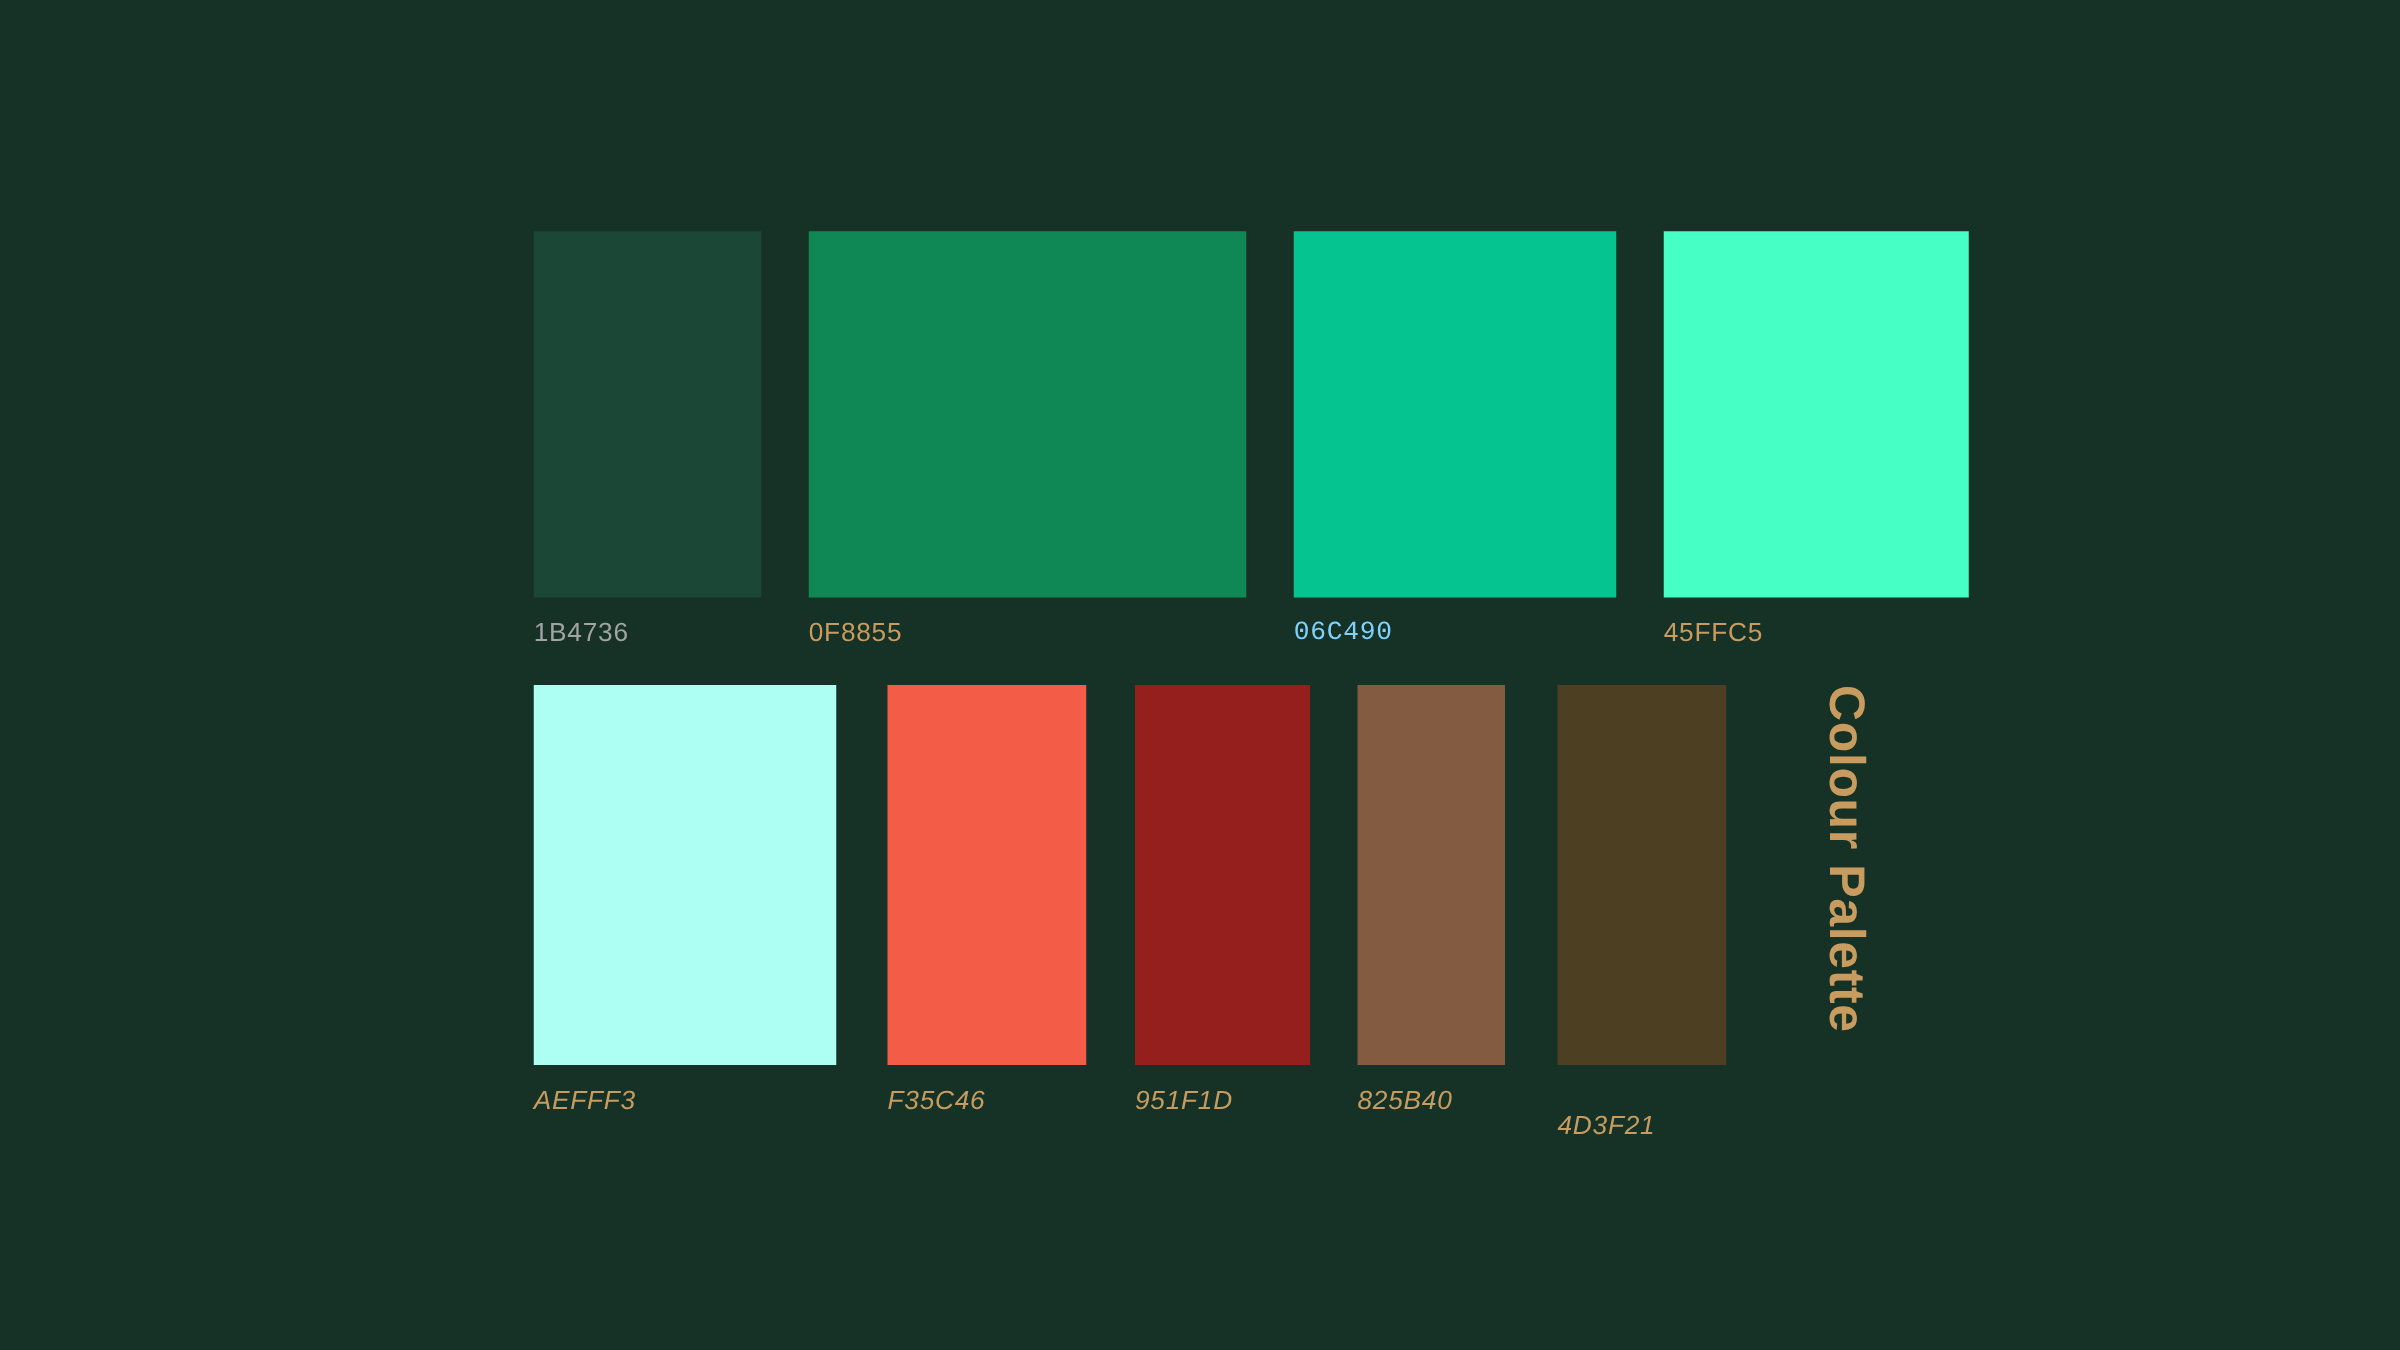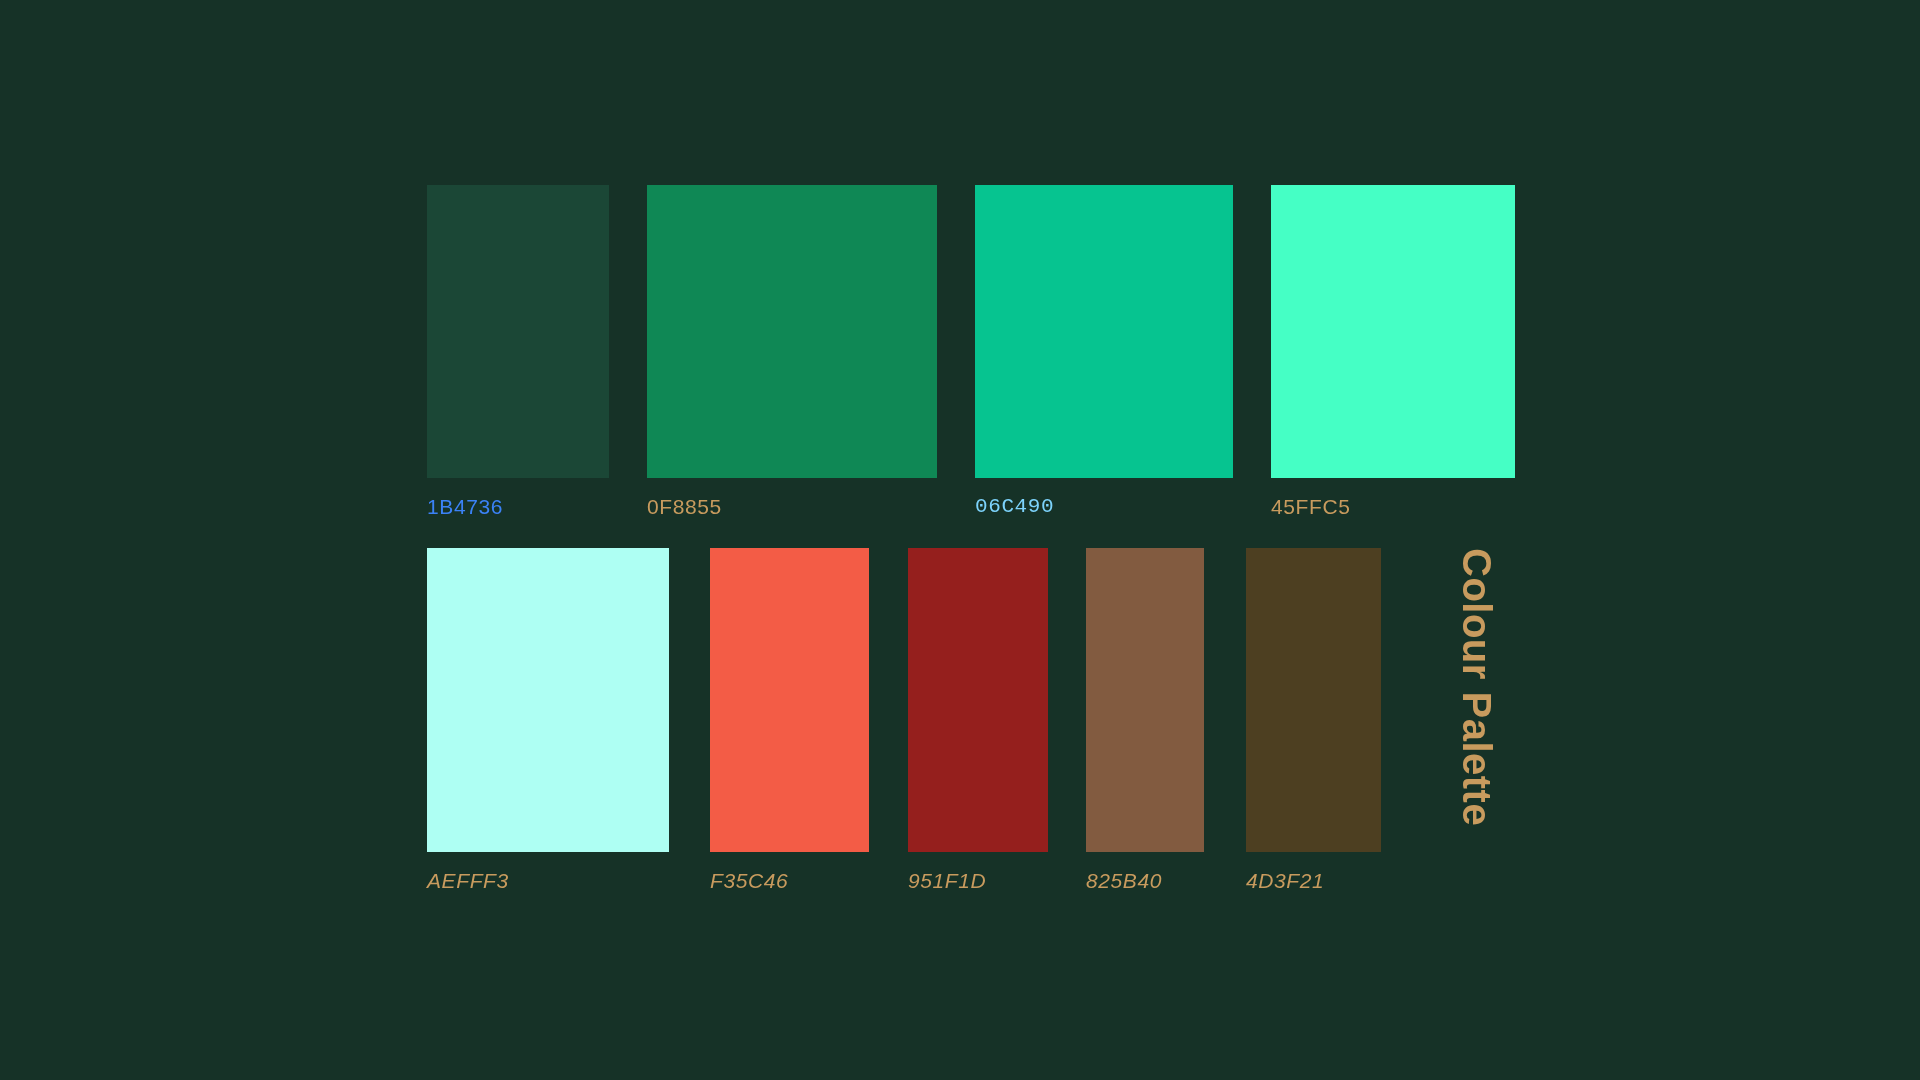--- a/index.html
+++ b/index.html
@@ -97,23 +97,23 @@
   }
 </style>
 </head>
 <body style="background: rgb(22, 50, 39);">
 
 <div id="palette-board">
 
   <div class="swatch-row" id="swatch-row-1">
       <div class="swatch-cell" style="width: 182px; margin-right: 38px;">
         <div class="swatch-chip" title="#1B4736" style="height: 293px; background: rgb(27, 71, 54);"></div>
-        <span class="swatch-label" style="color: #3b82f6;">1B4736</span>
+        <span class="swatch-label" style="color: #a3a3a3;">1B4736</span>
       </div>
-      <div class="swatch-cell" style="width: 290px; margin-right: 38px;">
+      <div class="swatch-cell" style="width: 350px; margin-right: 38px;">
         <div class="swatch-chip" title="#0F8855" style="height: 293px; background: rgb(15, 136, 85);"></div>
         <span class="swatch-label" style="color: rgb(200, 155, 94);">0F8855</span>
       </div>
       <div class="swatch-cell" style="width: 258px; margin-right: 38px;">
         <div class="swatch-chip" title="#06C490" style="height: 293px; background: rgb(6, 196, 144);"></div>
         <span class="swatch-label" style="color: #7dd3fc; font-family: Liberation Mono, monospace;">06C490</span>
       </div>
       <div class="swatch-cell" style="width: 244px; margin-right: 0px;">
         <div class="swatch-chip" title="#45FFC5" style="height: 293px; background: rgb(69, 255, 197);"></div>
         <span class="swatch-label" style="color: rgb(200, 155, 94);">45FFC5</span>
@@ -132,21 +132,21 @@
       <div class="swatch-cell" style="width: 140px; margin-right: 38px;">
         <div class="swatch-chip" title="#951F1D" style="height: 304px; background: rgb(149, 31, 29);"></div>
         <span class="swatch-label" style="color: rgb(200, 155, 94);">951F1D</span>
       </div>
       <div class="swatch-cell" style="width: 118px; margin-right: 42px;">
         <div class="swatch-chip" title="#825B40" style="height: 304px; background: rgb(130, 91, 64);"></div>
         <span class="swatch-label" style="color: rgb(200, 155, 94);">825B40</span>
       </div>
       <div class="swatch-cell" style="width: 135px; margin-right: 0px;">
         <div class="swatch-chip" title="#4D3F21" style="height: 304px; background: rgb(77, 63, 33);"></div>
-        <span class="swatch-label" style="color: rgb(200, 155, 94);">4D3F21</span>
+        <span class="swatch-label" style="color: rgb(200, 155, 94); margin-top: 20px;">4D3F21</span>
       </div>
     </div>
 
   <div id="palette-title">
     <span class="title-text" style="color: rgb(200, 155, 94);">Colour Palette</span>
   </div>
 
 </div>
 
 </body></html>

